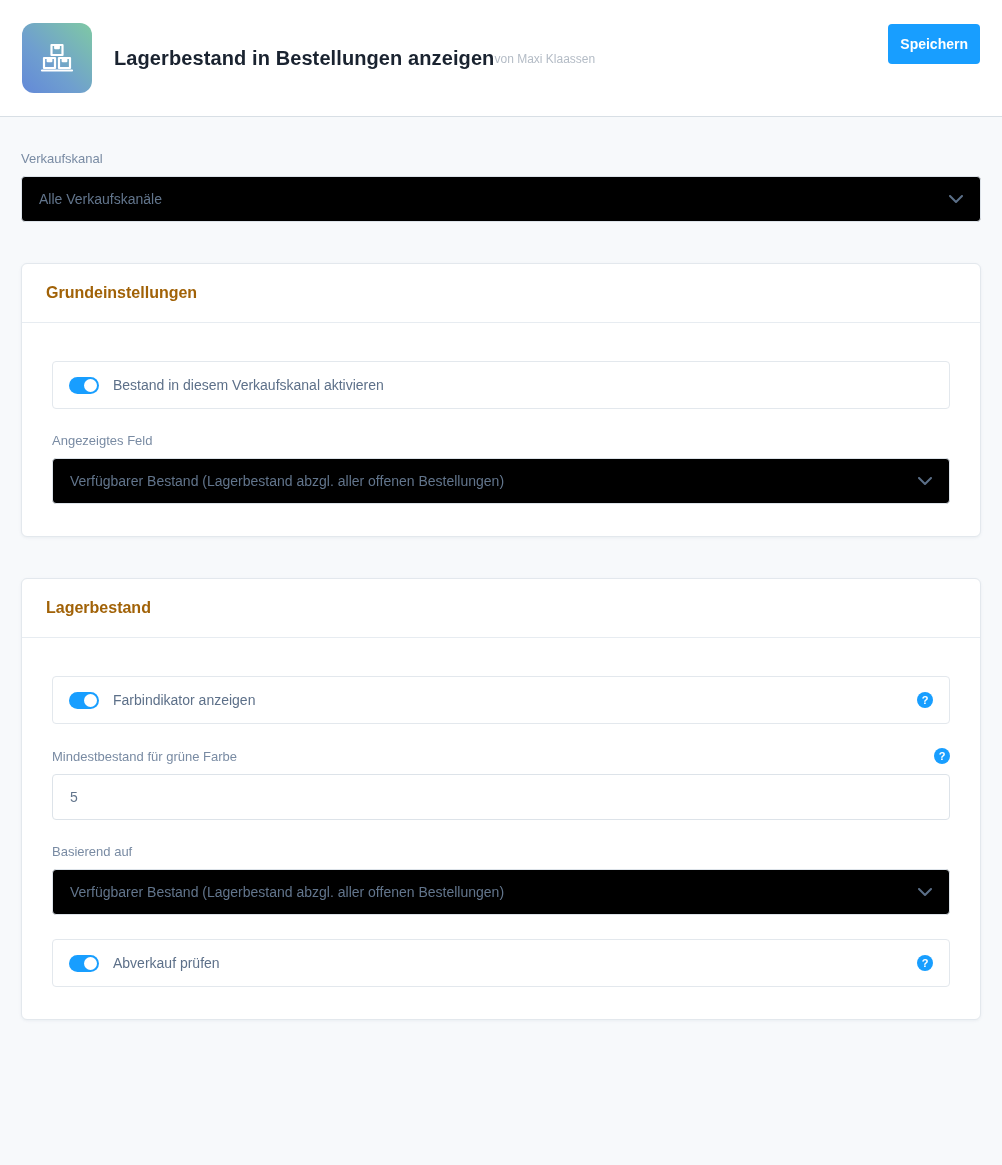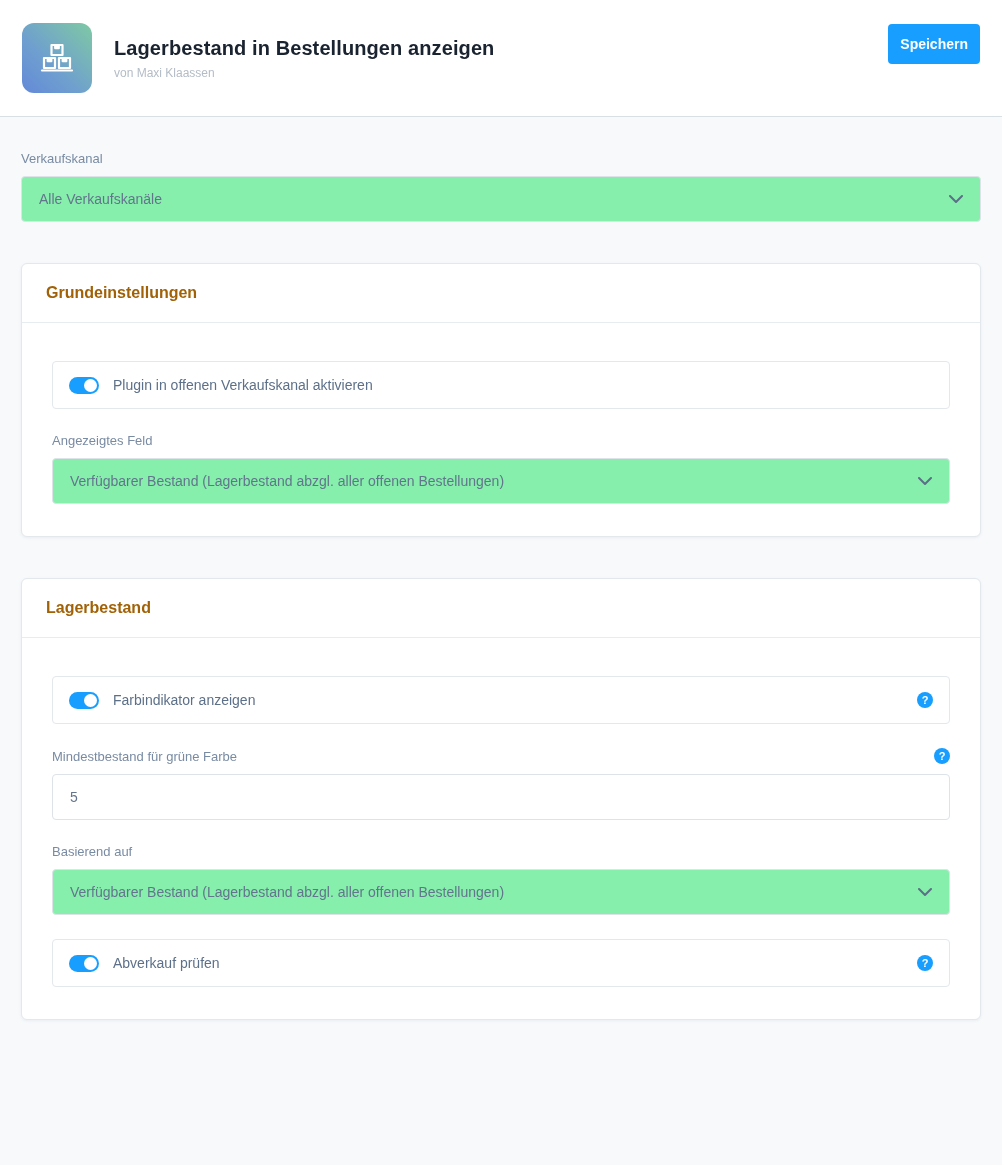--- a/index.html
+++ b/index.html
@@ -33,21 +33,20 @@
     background: linear-gradient(45deg, #6389d8 0%, #6f9fcf 40%, #7fc9a4 100%);
     flex: 0 0 auto;
     display: flex;
     align-items: center;
     justify-content: center;
   }
   .plugin-icon svg { display: block; }
   .header-text {
     margin-left: 22px;
     display: flex;
-    flex-direction: column;
     justify-content: center;
   }
   .header-title {
     font-size: 20px;
     font-weight: bold;
     color: #1a2330;
     letter-spacing: 0.1px;
     line-height: 1.2;
   }
   .header-subtitle {
@@ -82,21 +81,21 @@
     font-size: 13px;
     color: #798ba3;
     margin-bottom: 10px;
     display: block;
   }
 
   .select-control {
     position: relative;
     width: 100%;
     height: 46px;
-    background: #86efac;
+    background: #000000;
     border: 1px solid #dde3e9;
     border-radius: 4px;
     display: flex;
     align-items: center;
     padding: 0 44px 0 17px;
     font-size: 14px;
     color: #62758c;
     cursor: pointer;
   }
   .chevron {
@@ -248,21 +247,21 @@
   <div class="card">
     <div class="card-header">
       <div class="card-title">Grundeinstellungen</div>
     </div>
     <div class="card-body">
 
       <div class="toggle-row">
         <span class="switch">
           <span class="knob"></span>
         </span>
-        <span class="toggle-label">Plugin in offenen Verkaufskanal aktivieren</span>
+        <span class="toggle-label">Bestand in diesem Verkaufskanal aktivieren</span>
       </div>
 
       <div class="field-block">
         <span class="field-label">Angezeigtes Feld</span>
         <div class="select-control">
           <span>Verfügbarer Bestand (Lagerbestand abzgl. aller offenen Bestellungen)</span>
           <span class="chevron">
             <svg width="14" height="9" viewBox="0 0 14 9" aria-hidden="true">
               <path d="M1 1 L7 7 L13 1" fill="none" stroke="#5b6f88" stroke-width="2" stroke-linecap="round" stroke-linejoin="round"></path>
             </svg>

